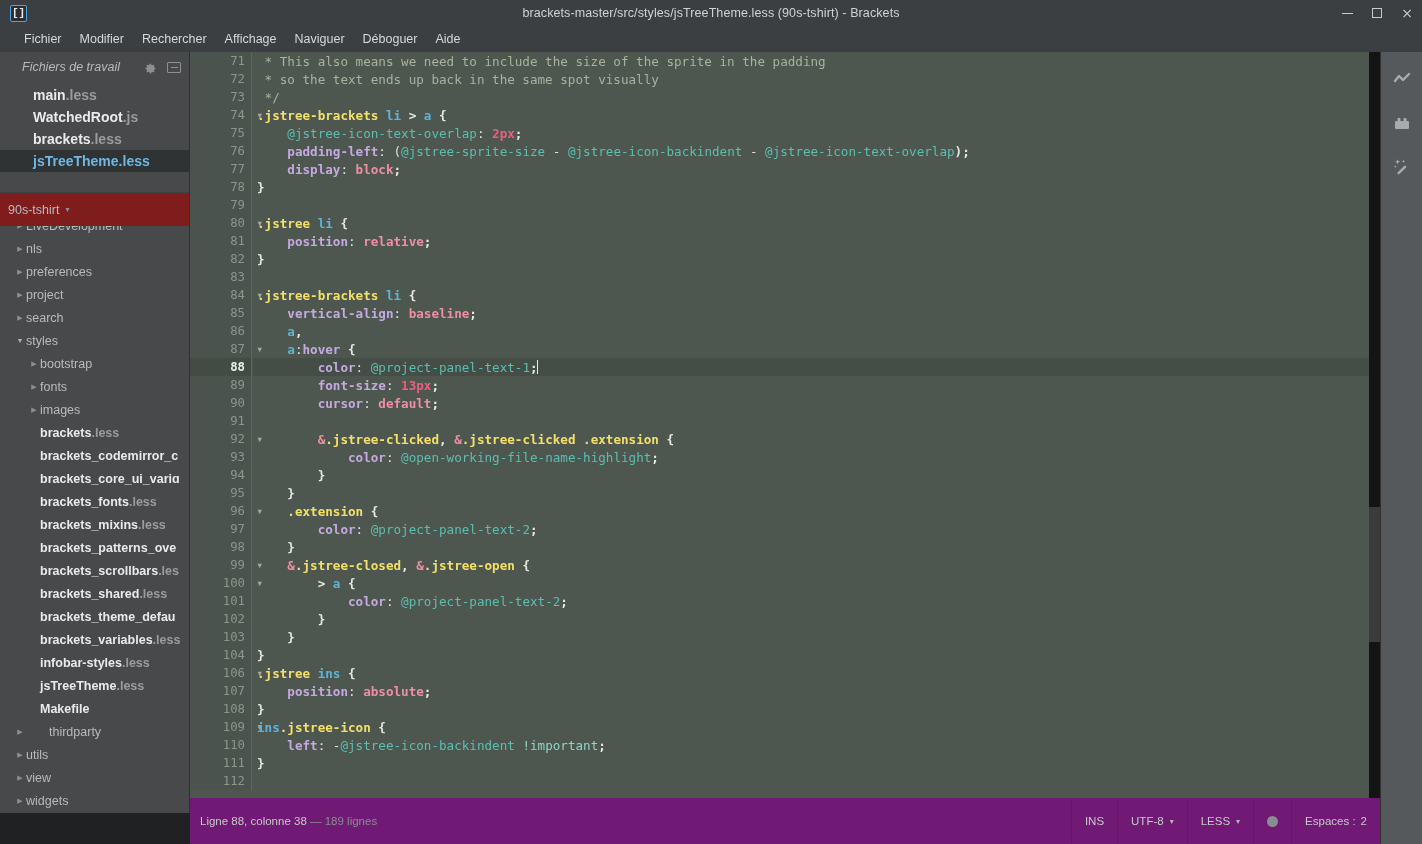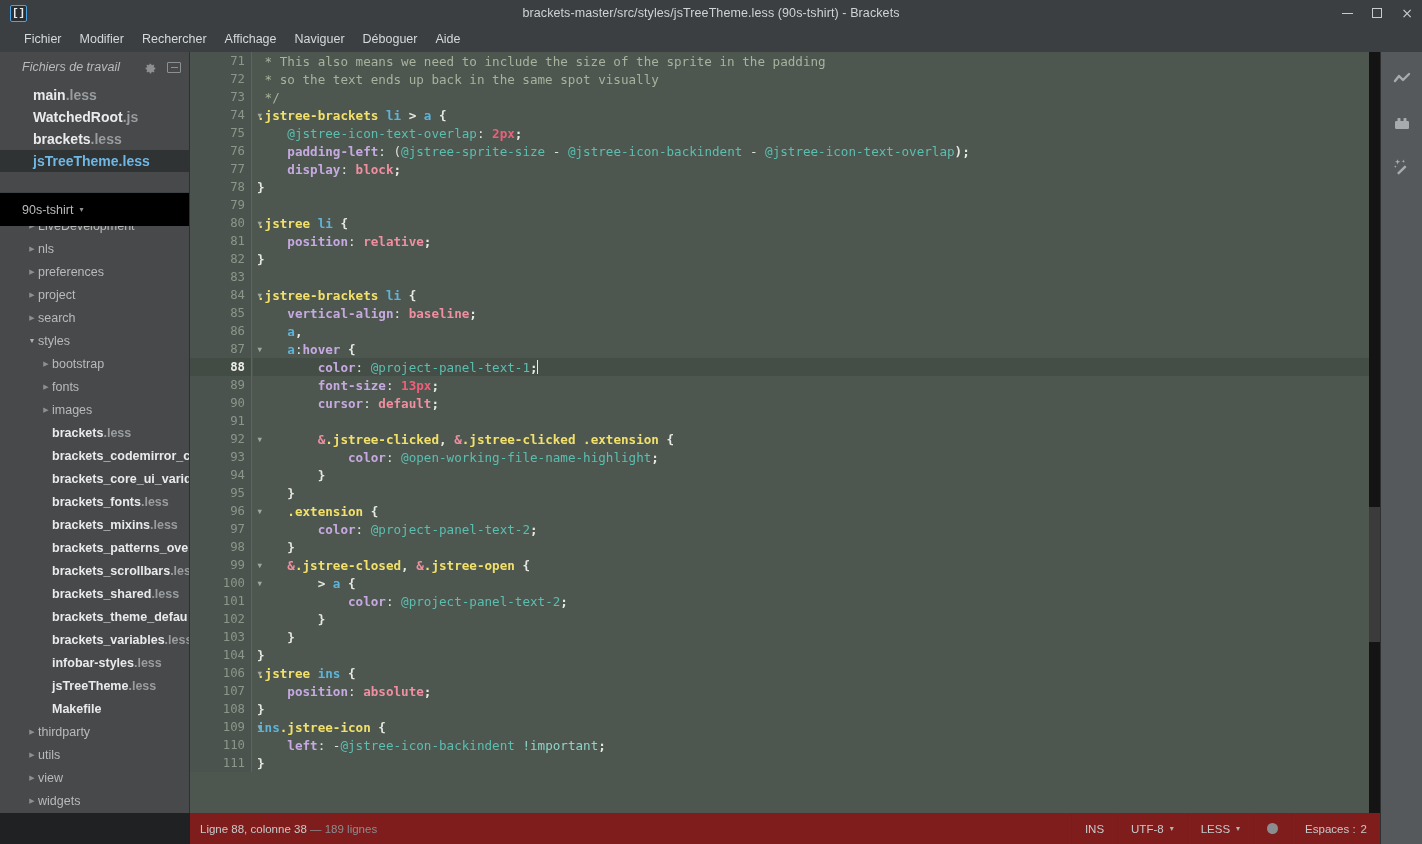--- a/index.html
+++ b/index.html
@@ -82,31 +82,31 @@
     white-space: nowrap;
   }
   .wf-item .ext { color: #9a9da0; font-weight: 700; }
   .wf-item.selected { background: #303334; }
   .wf-item.selected .name,
   .wf-item.selected .ext { color: #6fb8e6; }
   .wf-gap { height: 20px; }
 
   .proj-header {
     height: 34px; display: flex; align-items: center;
-    padding-left: 22px; background: #000000; border-top: 1px solid #3e4143;
+    padding-left: 8px; background: #7f1d1d; border-top: 1px solid #3e4143;
     flex: 0 0 auto;
   }
   .proj-name { font-size: 12.5px; color: #b8babc; }
   .proj-caret { margin-left: 6px; color: #8d9092; font-size: 8px; }
 
   .tree {
     flex: 1 1 auto; overflow: hidden; position: relative;
     padding-left: 8px;
   }
-  .tree-inner { position: absolute; top: -12px; left: 20px; right: 0; }
+  .tree-inner { position: absolute; top: -12px; left: 8px; right: 0; }
   .tree-row {
     height: 23px; display: flex; align-items: center; white-space: nowrap;
     font-size: 12.5px;
   }
   .tw-arrow {
     width: 12px; flex: 0 0 12px; color: #8d9092; font-size: 7px;
     display:flex; align-items:center; justify-content:center;
   }
   .tw-arrow.open { color: #b0b3b5; }
   .tree-row.dir .label { color: #b8babc; }
@@ -182,22 +182,22 @@
   .right-toolbar {
     position: absolute; top: 52px; right: 0; width: 42px; height: 792px;
     background: #56595b; border-left: 1px solid #2e3031;
     display: flex; flex-direction: column; align-items: center; padding-top: 16px;
     gap: 22px;
   }
   .rt-icon { width: 22px; height: 22px; color: #a8abad; display:flex; align-items:center; justify-content:center; }
 
   
   .statusbar {
-    position: absolute; bottom: 0; left: 190px; width: 1190px; height: 31px;
-    background: #7f1d1d; display: flex; align-items: center;
+    position: absolute; bottom: 0; left: 190px; width: 1190px; height: 46px;
+    background: #701a75; display: flex; align-items: center;
     font-size: 11.5px; color: #c7c9cb;
   }
   .sb-left { padding-left: 10px; flex: 1; }
   .sb-dim { color: #8a8d90; }
   .sb-right { display: flex; align-items: center; height: 100%; }
   .sb-cell {
     height: 100%; display: flex; align-items: center; justify-content: center;
     padding: 0 13px; border-left: 1px solid #36383a; white-space: nowrap;
   }
   .sb-caret { margin-left: 6px; font-size: 8px; color: #b2b5b7; }
@@ -363,21 +363,21 @@
             <span class="label"><span>infobar-styles</span><span class="ext">.less</span></span>
           </div>
           <div class="tree-row file" style="padding-left: 20px;">
             <span class="tw-arrow"></span>
             <span class="label"><span>jsTreeTheme</span><span class="ext">.less</span></span>
           </div>
           <div class="tree-row file" style="padding-left: 20px;">
             <span class="tw-arrow"></span>
             <span class="label"><span>Makefile</span><span class="ext"></span></span>
           </div>
-          <div class="tree-row dir" style="padding-left: 6px;">
+          <div class="tree-row dir" style="padding-left: 6px; gap: 23px;">
             <span class="tw-arrow">▶</span>
             <span class="label">thirdparty</span>
           </div>
           <div class="tree-row dir" style="padding-left: 6px;">
             <span class="tw-arrow">▶</span>
             <span class="label">utils</span>
           </div>
           <div class="tree-row dir" style="padding-left: 6px;">
             <span class="tw-arrow">▶</span>
             <span class="label">view</span>
@@ -425,20 +425,21 @@
         <div class="code-line"><div class="gutter"><span class="lineno">101</span></div><div class="line-text"><span class="t-plain">            </span><span class="t-prop">color</span><span class="t-op">: </span><span class="t-var">@project-panel-text-2</span><span class="t-punc">;</span></div></div>
         <div class="code-line"><div class="gutter"><span class="lineno">102</span></div><div class="line-text"><span class="t-plain">        </span><span class="t-punc">}</span></div></div>
         <div class="code-line"><div class="gutter"><span class="lineno">103</span></div><div class="line-text"><span class="t-plain">    </span><span class="t-punc">}</span></div></div>
         <div class="code-line"><div class="gutter"><span class="lineno">104</span></div><div class="line-text"><span class="t-punc">}</span></div></div>
         <div class="code-line"><div class="gutter"><span class="lineno">106</span><span class="fold">▼</span></div><div class="line-text"><span class="t-sel">.jstree </span><span class="t-tag">ins</span><span class="t-punc"> {</span></div></div>
         <div class="code-line"><div class="gutter"><span class="lineno">107</span></div><div class="line-text"><span class="t-plain">    </span><span class="t-prop">position</span><span class="t-op">: </span><span class="t-val">absolute</span><span class="t-punc">;</span></div></div>
         <div class="code-line"><div class="gutter"><span class="lineno">108</span></div><div class="line-text"><span class="t-punc">}</span></div></div>
         <div class="code-line"><div class="gutter"><span class="lineno">109</span><span class="fold">▼</span></div><div class="line-text"><span class="t-tag">ins</span><span class="t-sel">.jstree-icon</span><span class="t-punc"> {</span></div></div>
         <div class="code-line"><div class="gutter"><span class="lineno">110</span></div><div class="line-text"><span class="t-plain">    </span><span class="t-prop">left</span><span class="t-op">: -</span><span class="t-var">@jstree-icon-backindent</span><span class="t-plain"> </span><span class="t-imp">!important</span><span class="t-punc">;</span></div></div>
         <div class="code-line"><div class="gutter"><span class="lineno">111</span></div><div class="line-text"><span class="t-punc">}</span></div></div>
+        <div class="code-line"><div class="gutter"><span class="lineno">112</span></div><div class="line-text"></div></div>
       </div>
   </div>
 
   <div class="ed-scrollbar">
     <div class="ed-thumb" style="top:455px;height:135px;"></div>
   </div>
 
   <div class="right-toolbar">
     <span class="rt-icon">
       <svg width="20" height="20" viewBox="0 0 20 20" fill="none" stroke="currentColor" stroke-width="2.4" stroke-linecap="round" stroke-linejoin="round" aria-hidden="true">

